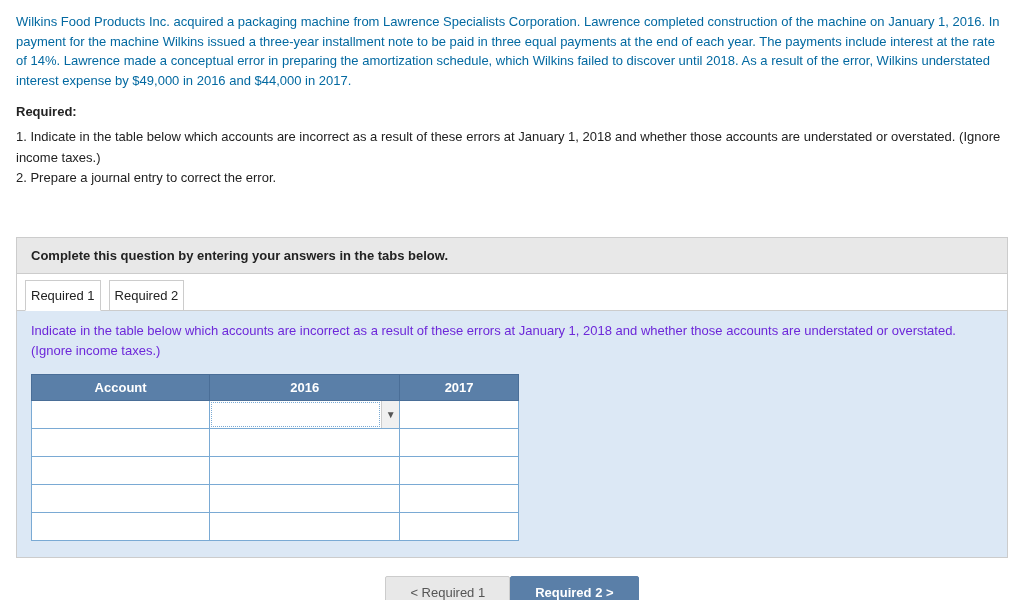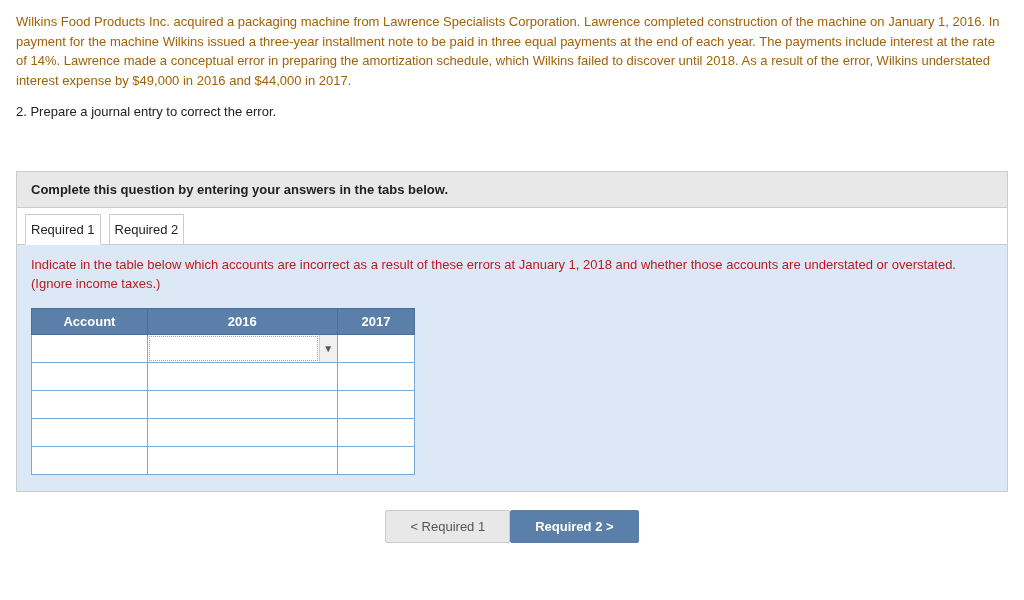--- a/index.html
+++ b/index.html
@@ -9,21 +9,21 @@
       background: #fff;
       color: #222;
       width: 1024px;
       min-height: 600px;
       padding: 12px 16px;
     }
     .intro-text {
       font-size: 13px;
       line-height: 1.5;
       margin-bottom: 12px;
-      color: #a16207;
+      color: #0369a1;
     }
     .required-heading {
       font-weight: bold;
       margin-bottom: 4px;
     }
     .required-list {
       margin-left: 0;
       margin-bottom: 12px;
       line-height: 1.6;
     }
@@ -62,26 +62,26 @@
       z-index: 1;
       position: relative;
     }
     .tab-content {
       padding: 10px 14px 16px 14px;
       background: #dce8f5;
     }
     .tab-description {
       font-size: 13px;
       line-height: 1.5;
-      color: #b91c1c;
+      color: #6d28d9;
       margin-bottom: 14px;
     }
     .data-table {
       border-collapse: collapse;
-      width: 384px;
+      width: 488px;
     }
     .data-table th {
       background: #5a7fa8;
       color: #fff;
       font-weight: bold;
       padding: 5px 8px;
       border: 1px solid #4a6e97;
       font-size: 13px;
     }
     .data-table th.account-header {
@@ -170,20 +170,22 @@
       border-color: #5a7fa8;
       font-weight: bold;
     }
   </style>
 </head>
 <body>
 
 <p class="intro-text">Wilkins Food Products Inc. acquired a packaging machine from Lawrence Specialists Corporation. Lawrence completed construction of the machine on January 1, 2016. In payment for the machine Wilkins issued a three-year installment note to be paid in three equal payments at the end of each year. The payments include interest at the rate of 14%. Lawrence made a conceptual error in preparing the amortization schedule, which Wilkins failed to discover until 2018. As a result of the error, Wilkins understated interest expense by $49,000 in 2016 and $44,000 in 2017.</p>
 
 <div class="required-list">
+  <p class="required-heading">Required:</p>
+  <p>1. Indicate in the table below which accounts are incorrect as a result of these errors at January 1, 2018 and whether those accounts are understated or overstated. (Ignore income taxes.)</p>
   <p>2. Prepare a journal entry to correct the error.</p>
 </div>
 
 <div class="complete-box">
   <span>Complete this question by entering your answers in the tabs below.</span>
 </div>
 
 <div class="tabs-container">
   <div class="tabs-row">
     <div class="tab active">Required 1</div>

